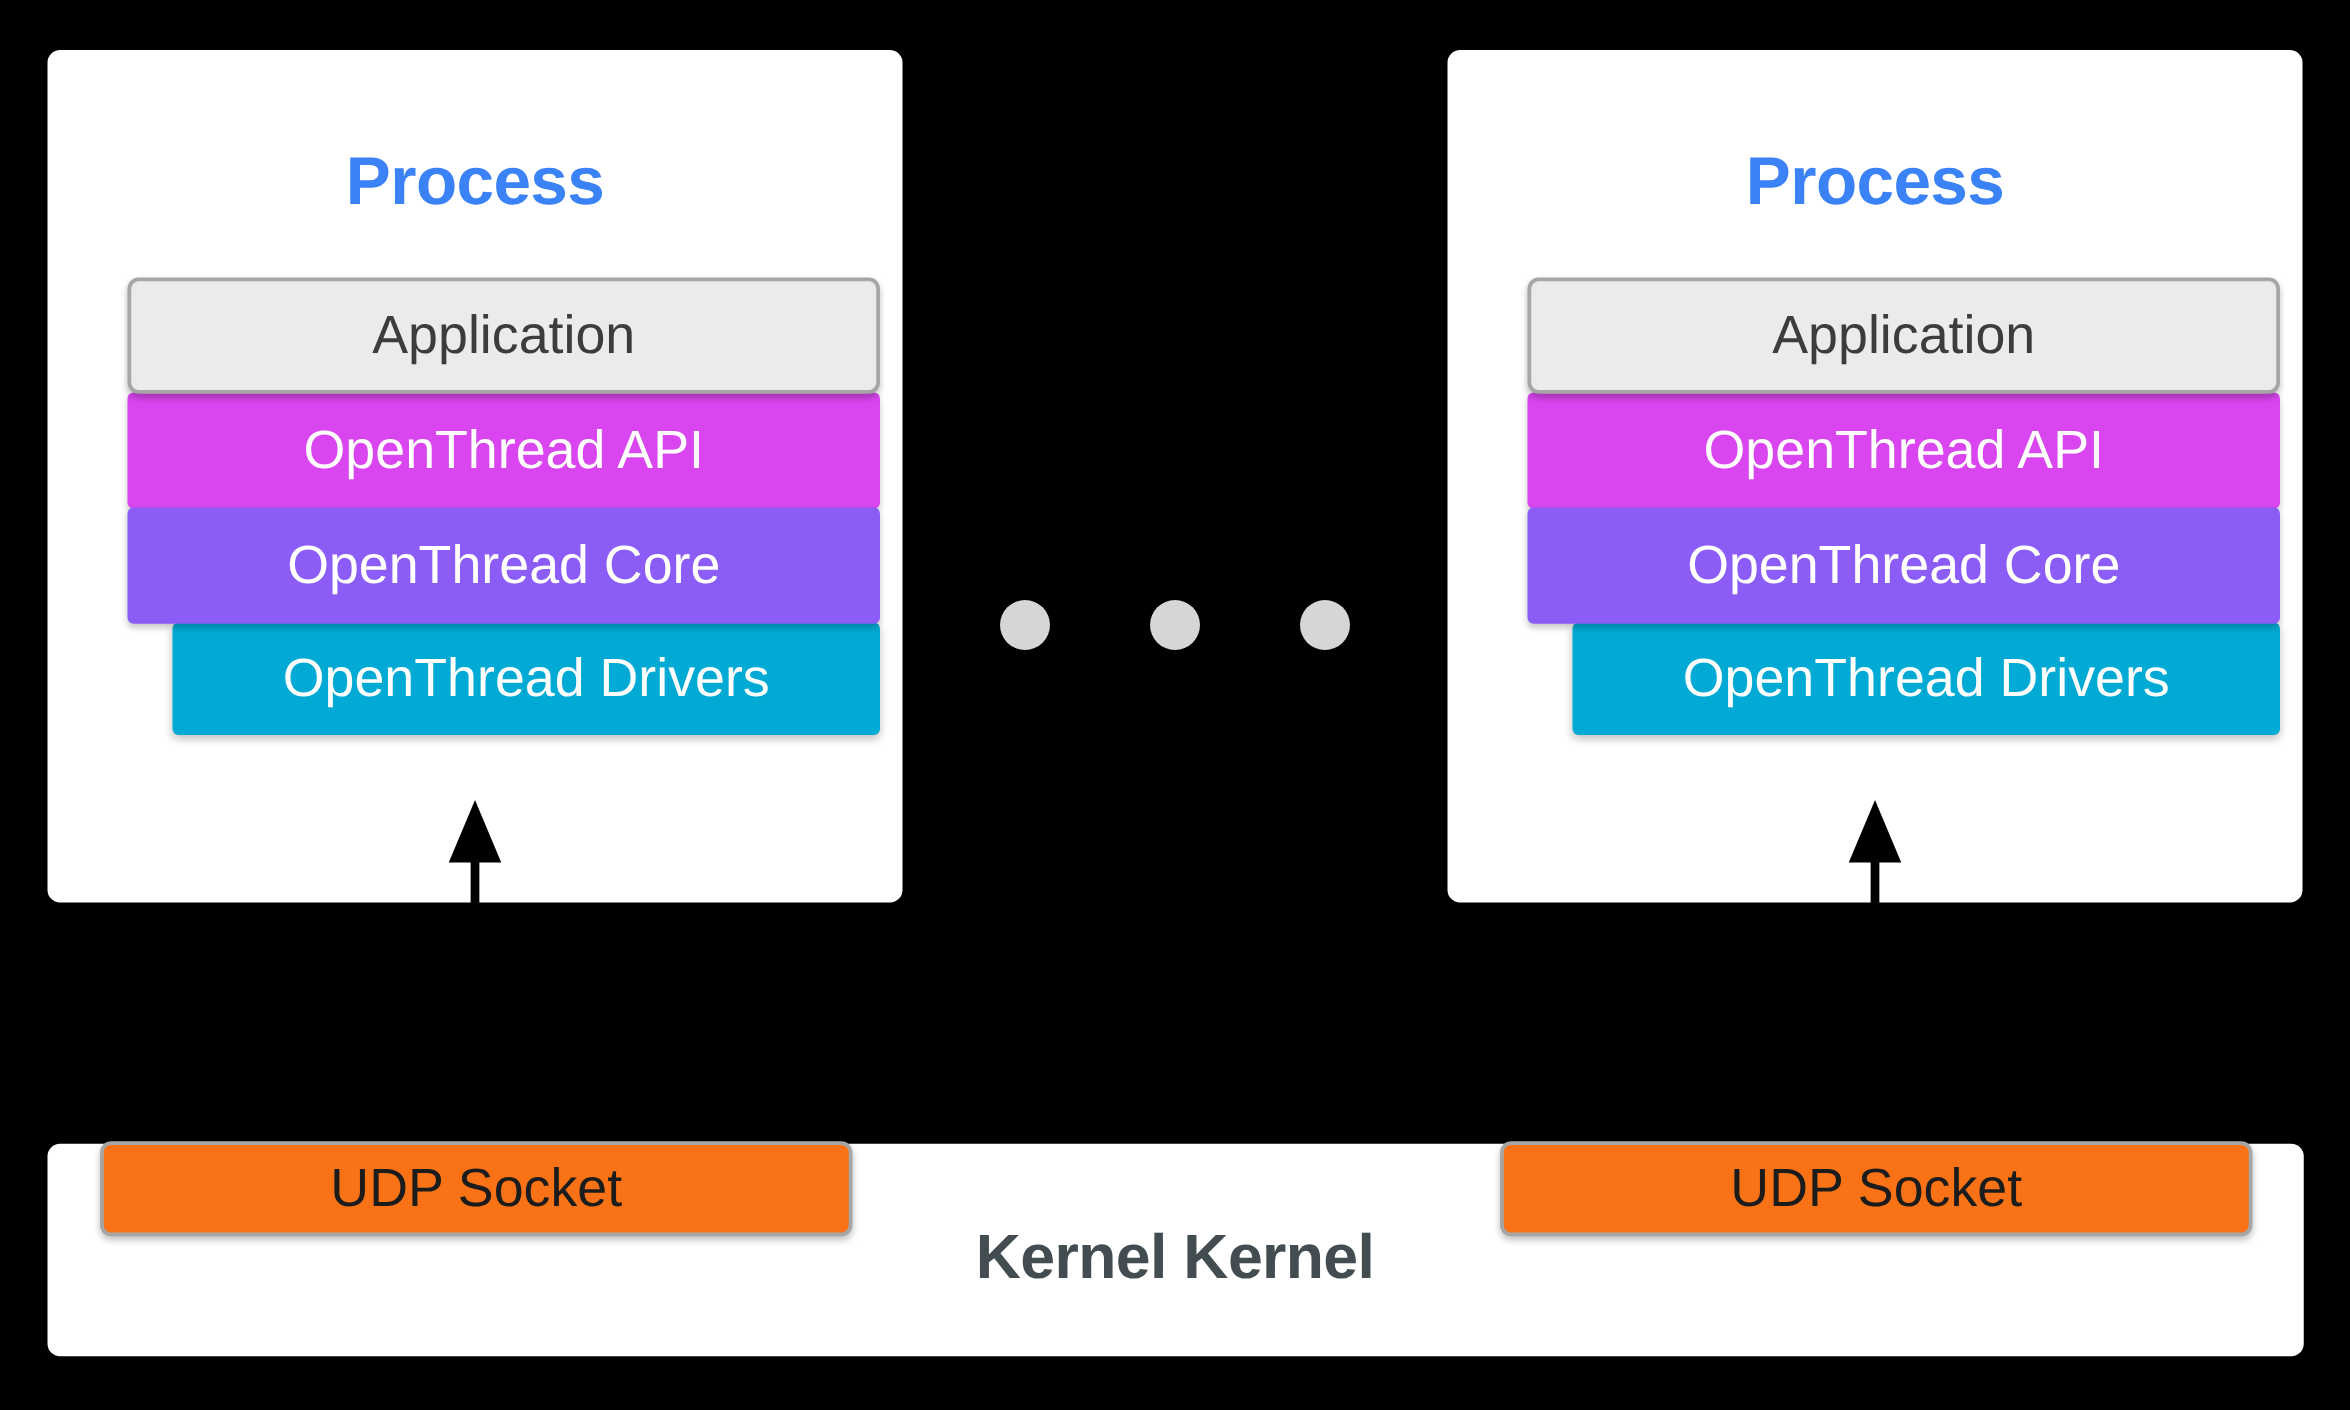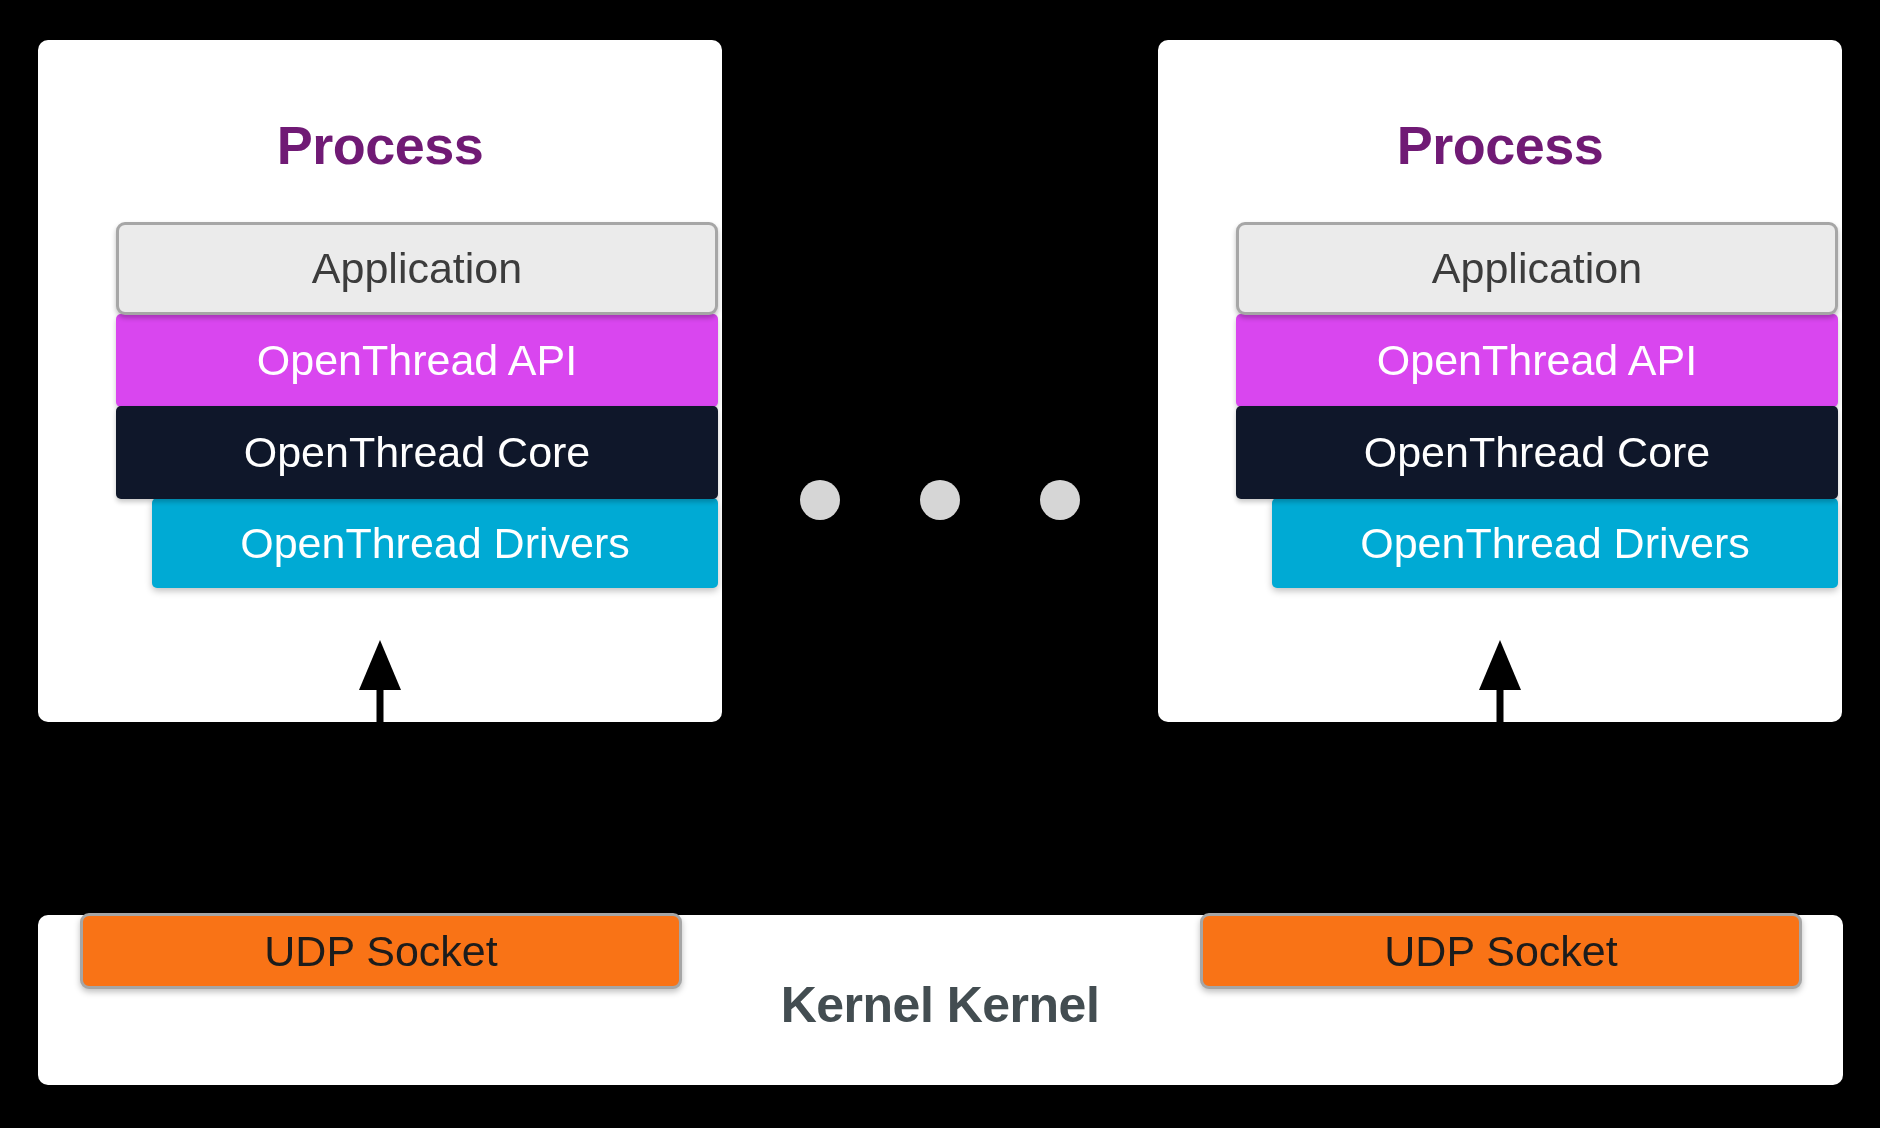--- a/index.html
+++ b/index.html
@@ -28,29 +28,29 @@
   .process-box.right { left: 1158px; top: 40px; width: 684px; height: 682px; }
 
   .process-title {
     position: absolute;
     left: 0;
     right: 0;
     top: 78px;
     text-align: center;
     font-size: 54px;
     font-weight: bold;
-    color: #701a75;
+    color: #3b82f6;
     letter-spacing: -0.5px;
     line-height: 1;
   }
 
   
   .layer-stack {
     position: absolute;
-    left: 42px;
+    left: 28px;
     top: 182px;
     width: 602px;
     padding-left: 36px;
   }
   .layer {
     position: relative;
     height: 93px;
     display: flex;
     align-items: center;
     justify-content: center;
@@ -68,21 +68,21 @@
   }
   .layer-api {
     background: #d946ef;
     color: #ffffff;
     border-radius: 5px;
     margin-top: -1px;
     box-shadow: 0 3px 5px rgba(0,0,0,0.22);
     z-index: 2;
   }
   .layer-core {
-    background: #0f172a;
+    background: #8b5cf6;
     color: #ffffff;
     border-radius: 5px;
     margin-top: -1px;
     box-shadow: 0 3px 5px rgba(0,0,0,0.22);
     z-index: 2;
   }
   .layer-drivers {
     background: #00aad4;
     color: #ffffff;
     border-radius: 5px;

